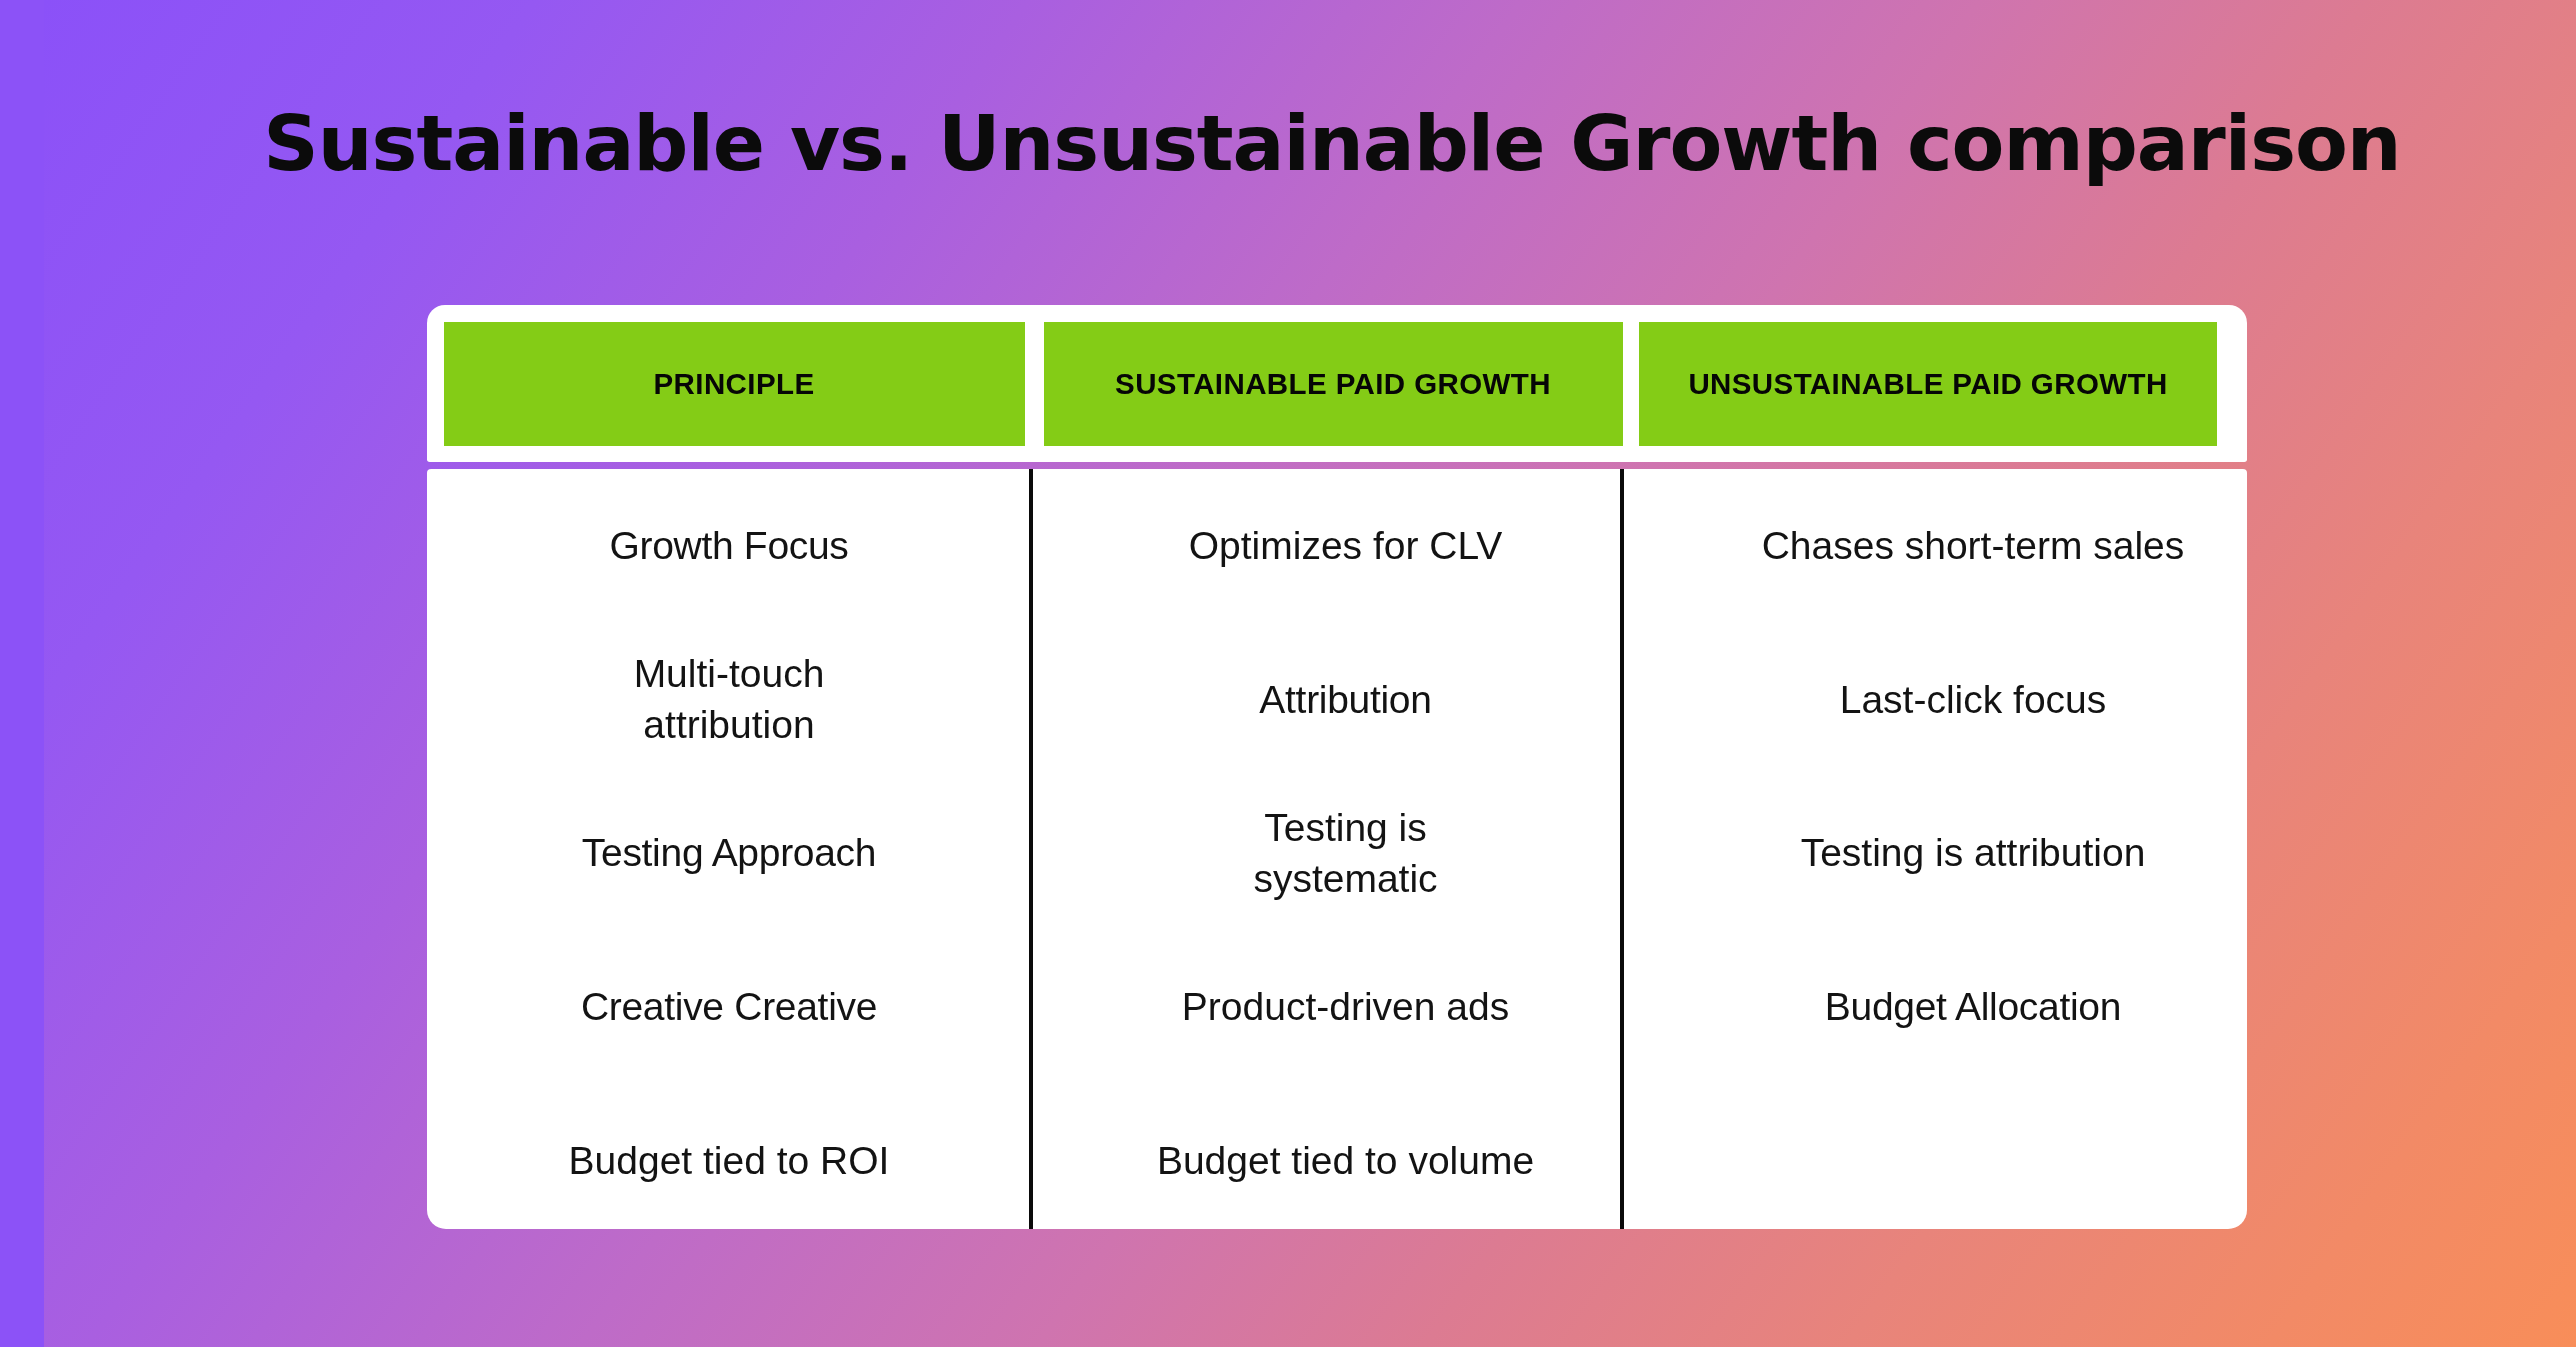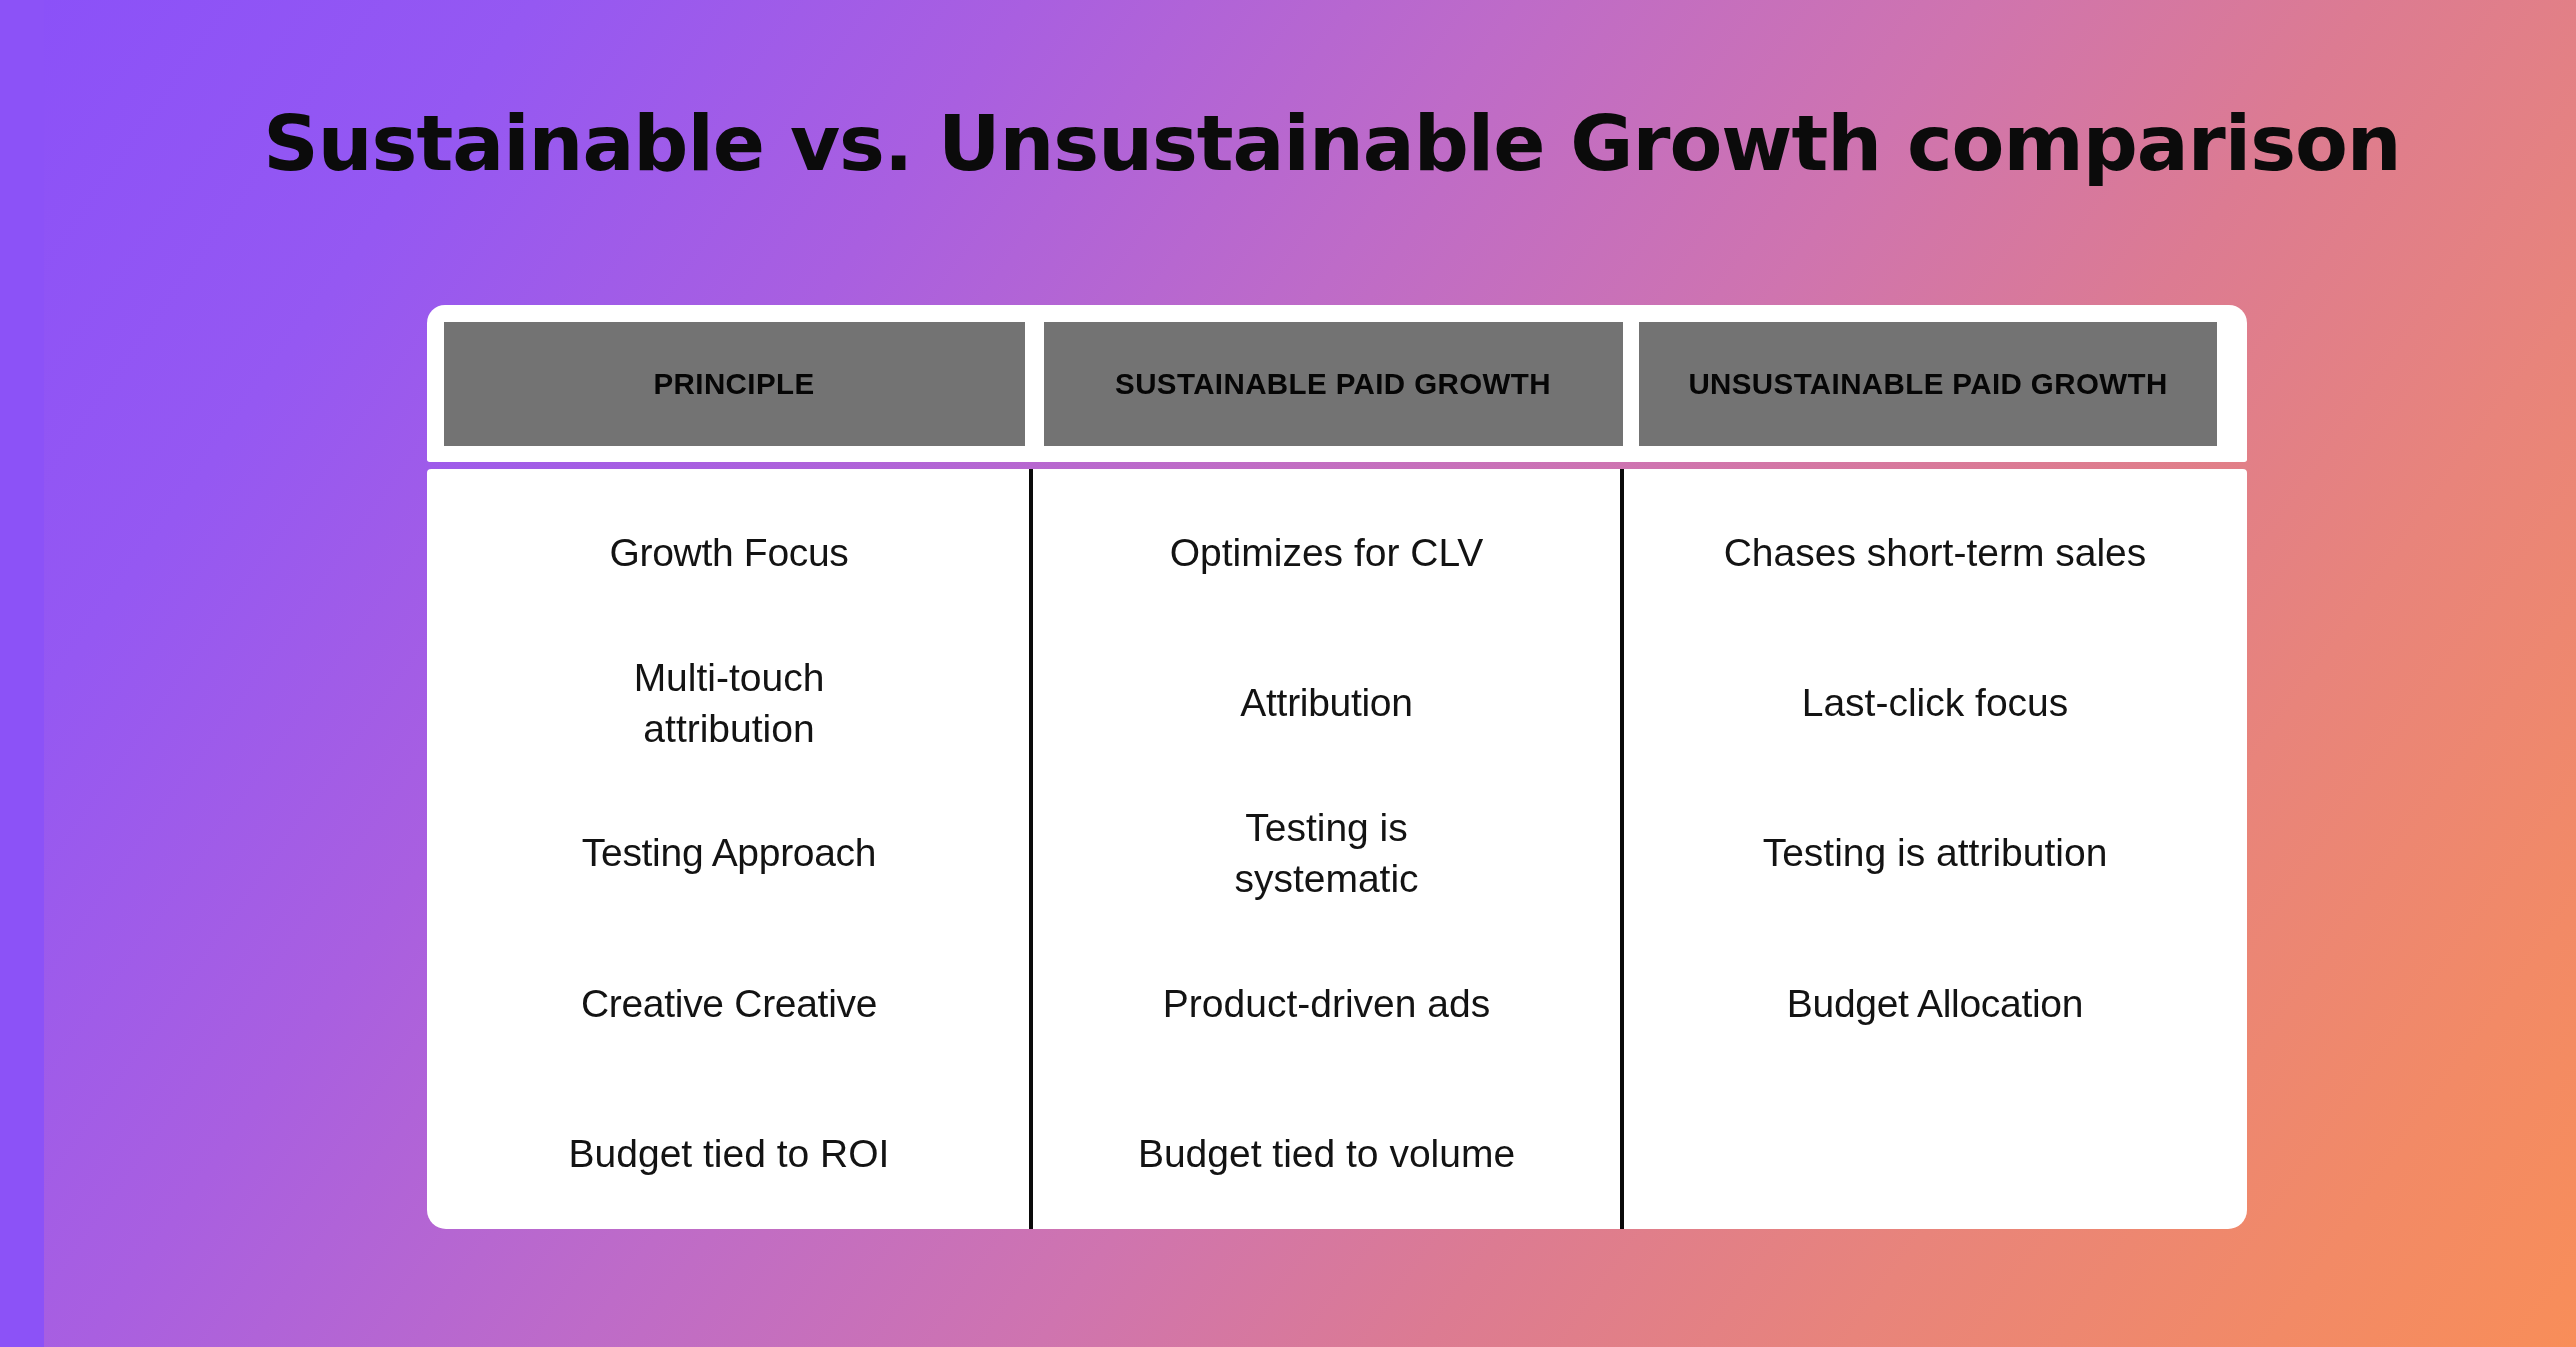--- a/index.html
+++ b/index.html
@@ -57,21 +57,21 @@
     width: 1820px;
     height: 157px;
     background: #FFFFFF;
     border-radius: 18px 18px 2.7px 2.7px;
     box-sizing: border-box;
     display: flex;
     align-items: center;
     padding: 0 16.5px;
   }
   .head-cell {
-    background: #737373;
+    background: #84cc16;
     height: 124px;
     display: flex;
     align-items: center;
     justify-content: center;
     text-align: center;
     box-sizing: border-box;
     padding: 0 9.6px;
   }
   .head-cell span {
     font-family: "Liberation Sans", sans-serif;
@@ -101,20 +101,21 @@
   #grid {
     position: absolute;
     left: 0; top: 0;
     width: 1596px;
     height: 760px;
     display: grid;
     grid-template-columns: 604px 591px 626px;
     grid-template-rows: repeat(5, 1fr);
     padding-top: 9.6px;
     box-sizing: border-box;
+    gap: 19px;
   }
   .cell {
     display: flex;
     align-items: center;
     justify-content: center;
     text-align: center;
     padding: 0 20.6px;
     box-sizing: border-box;
   }
   .cell span {

